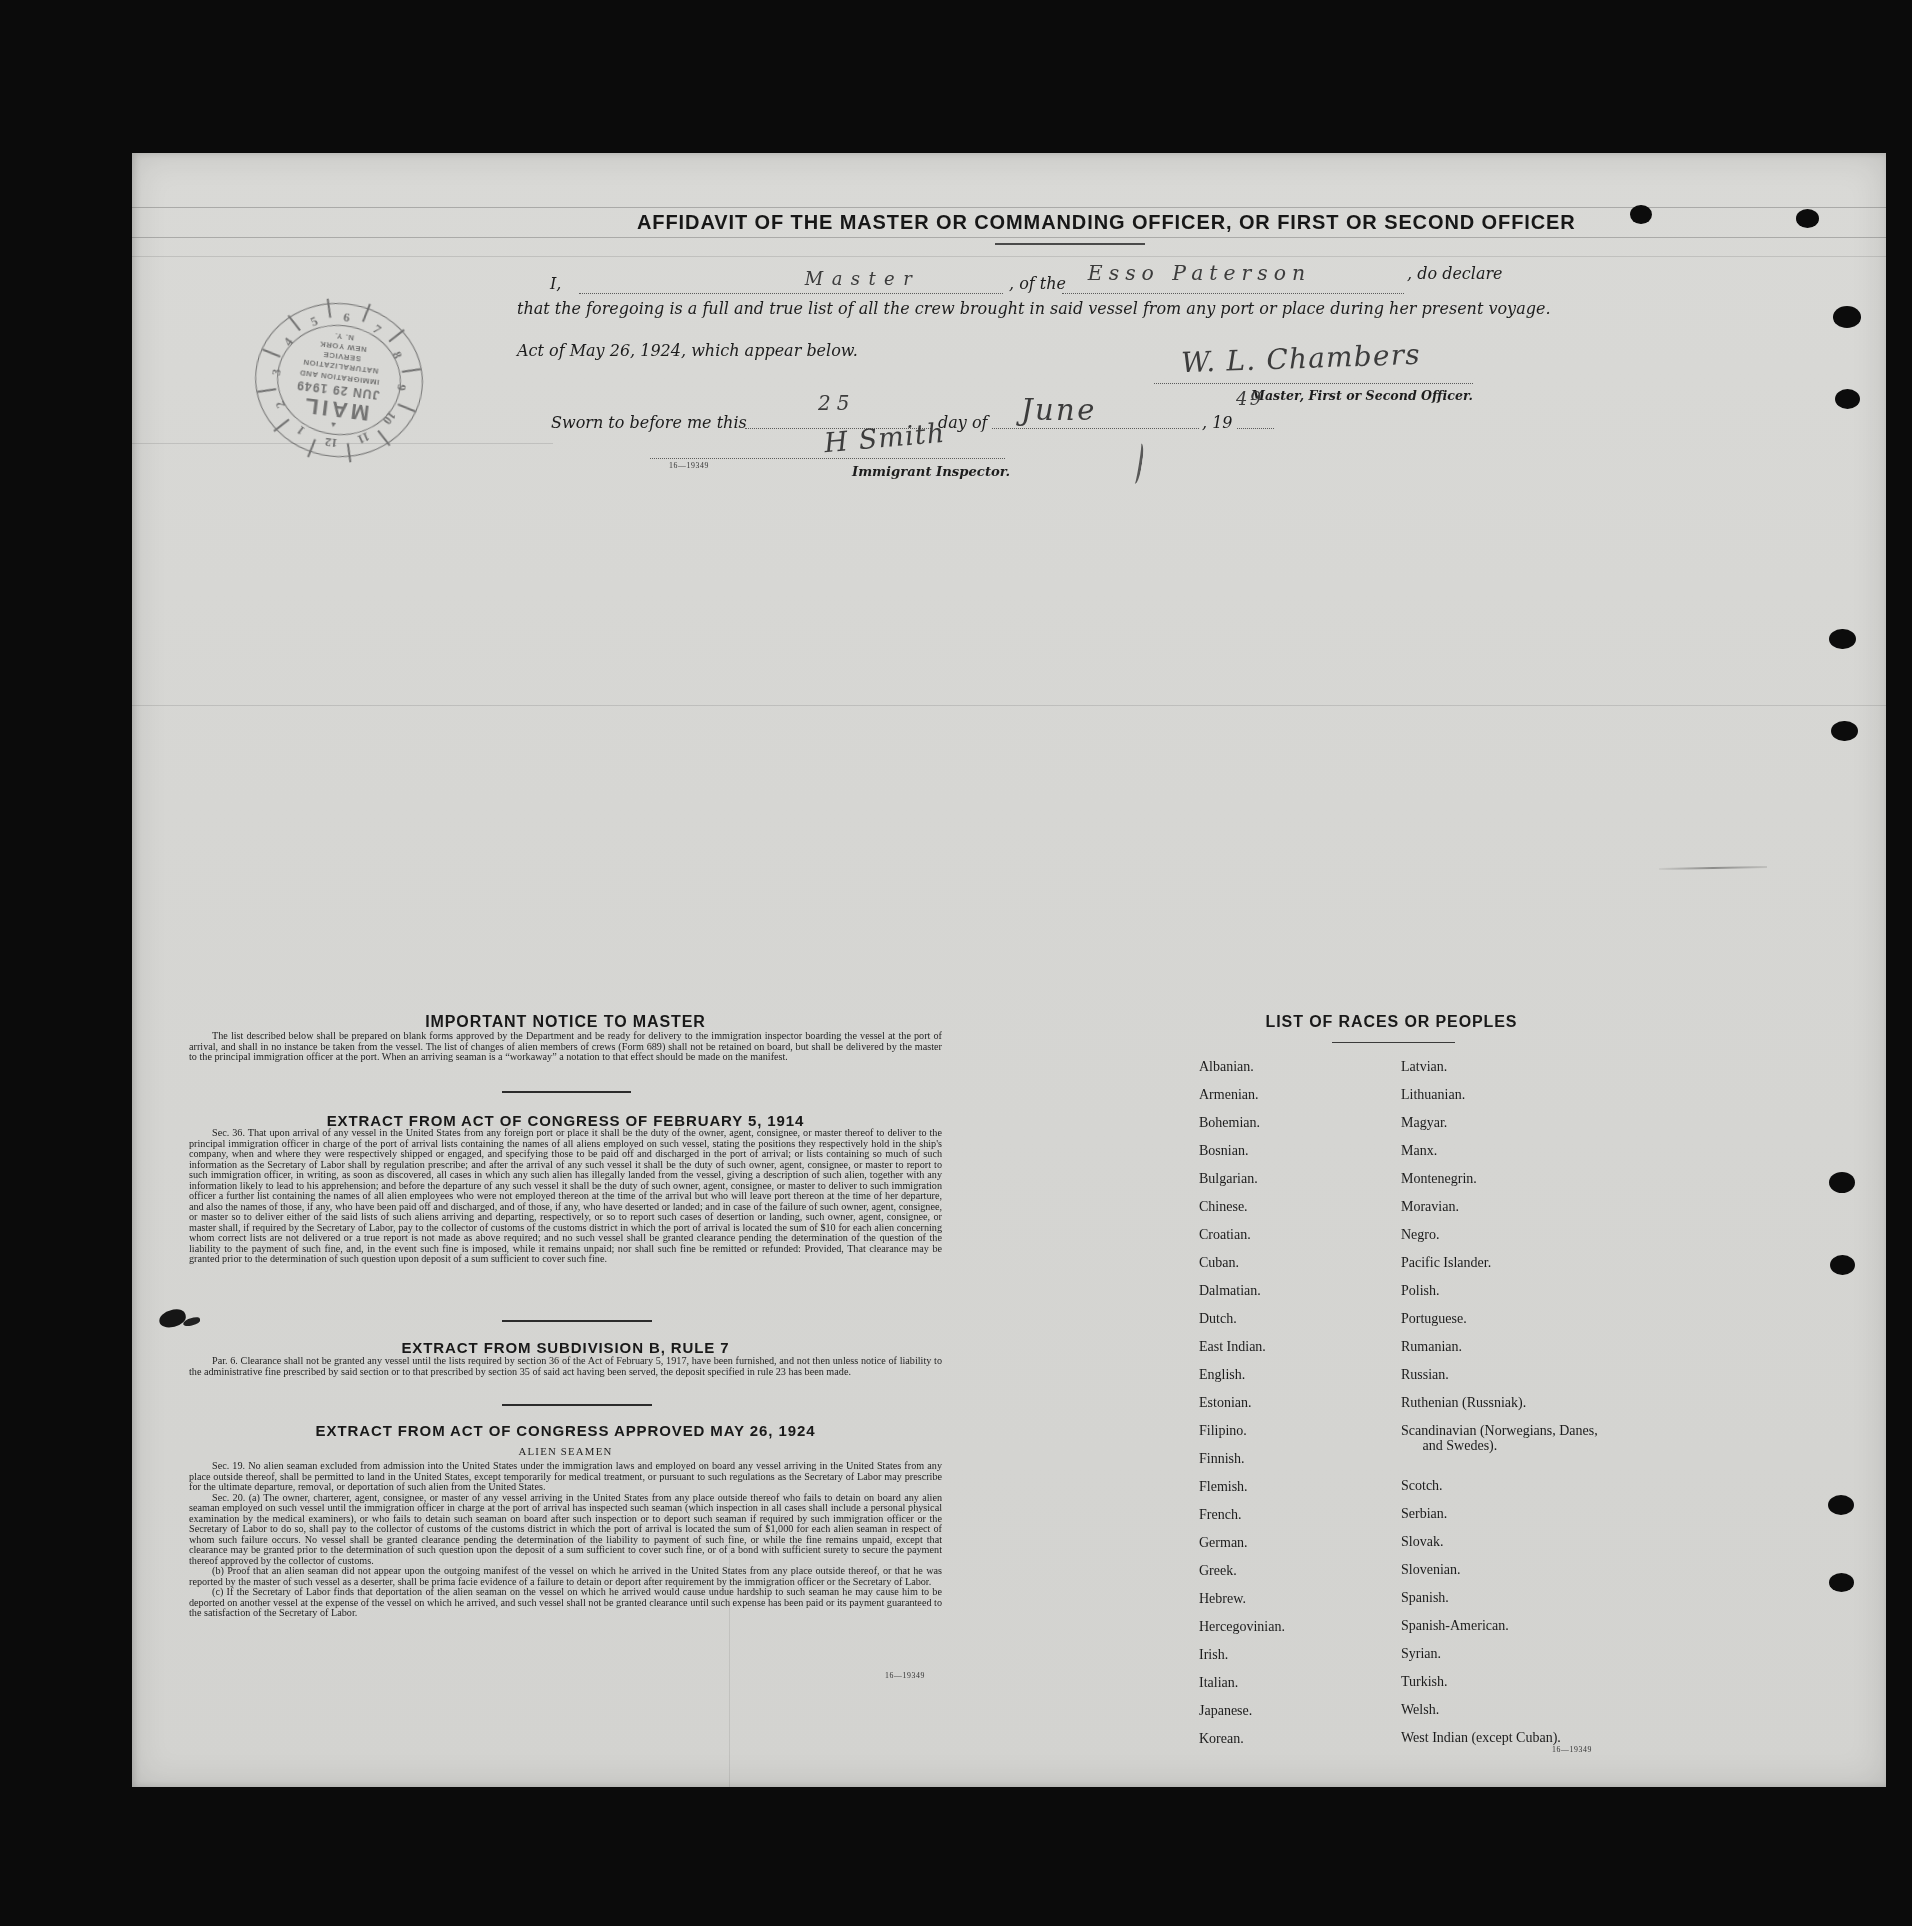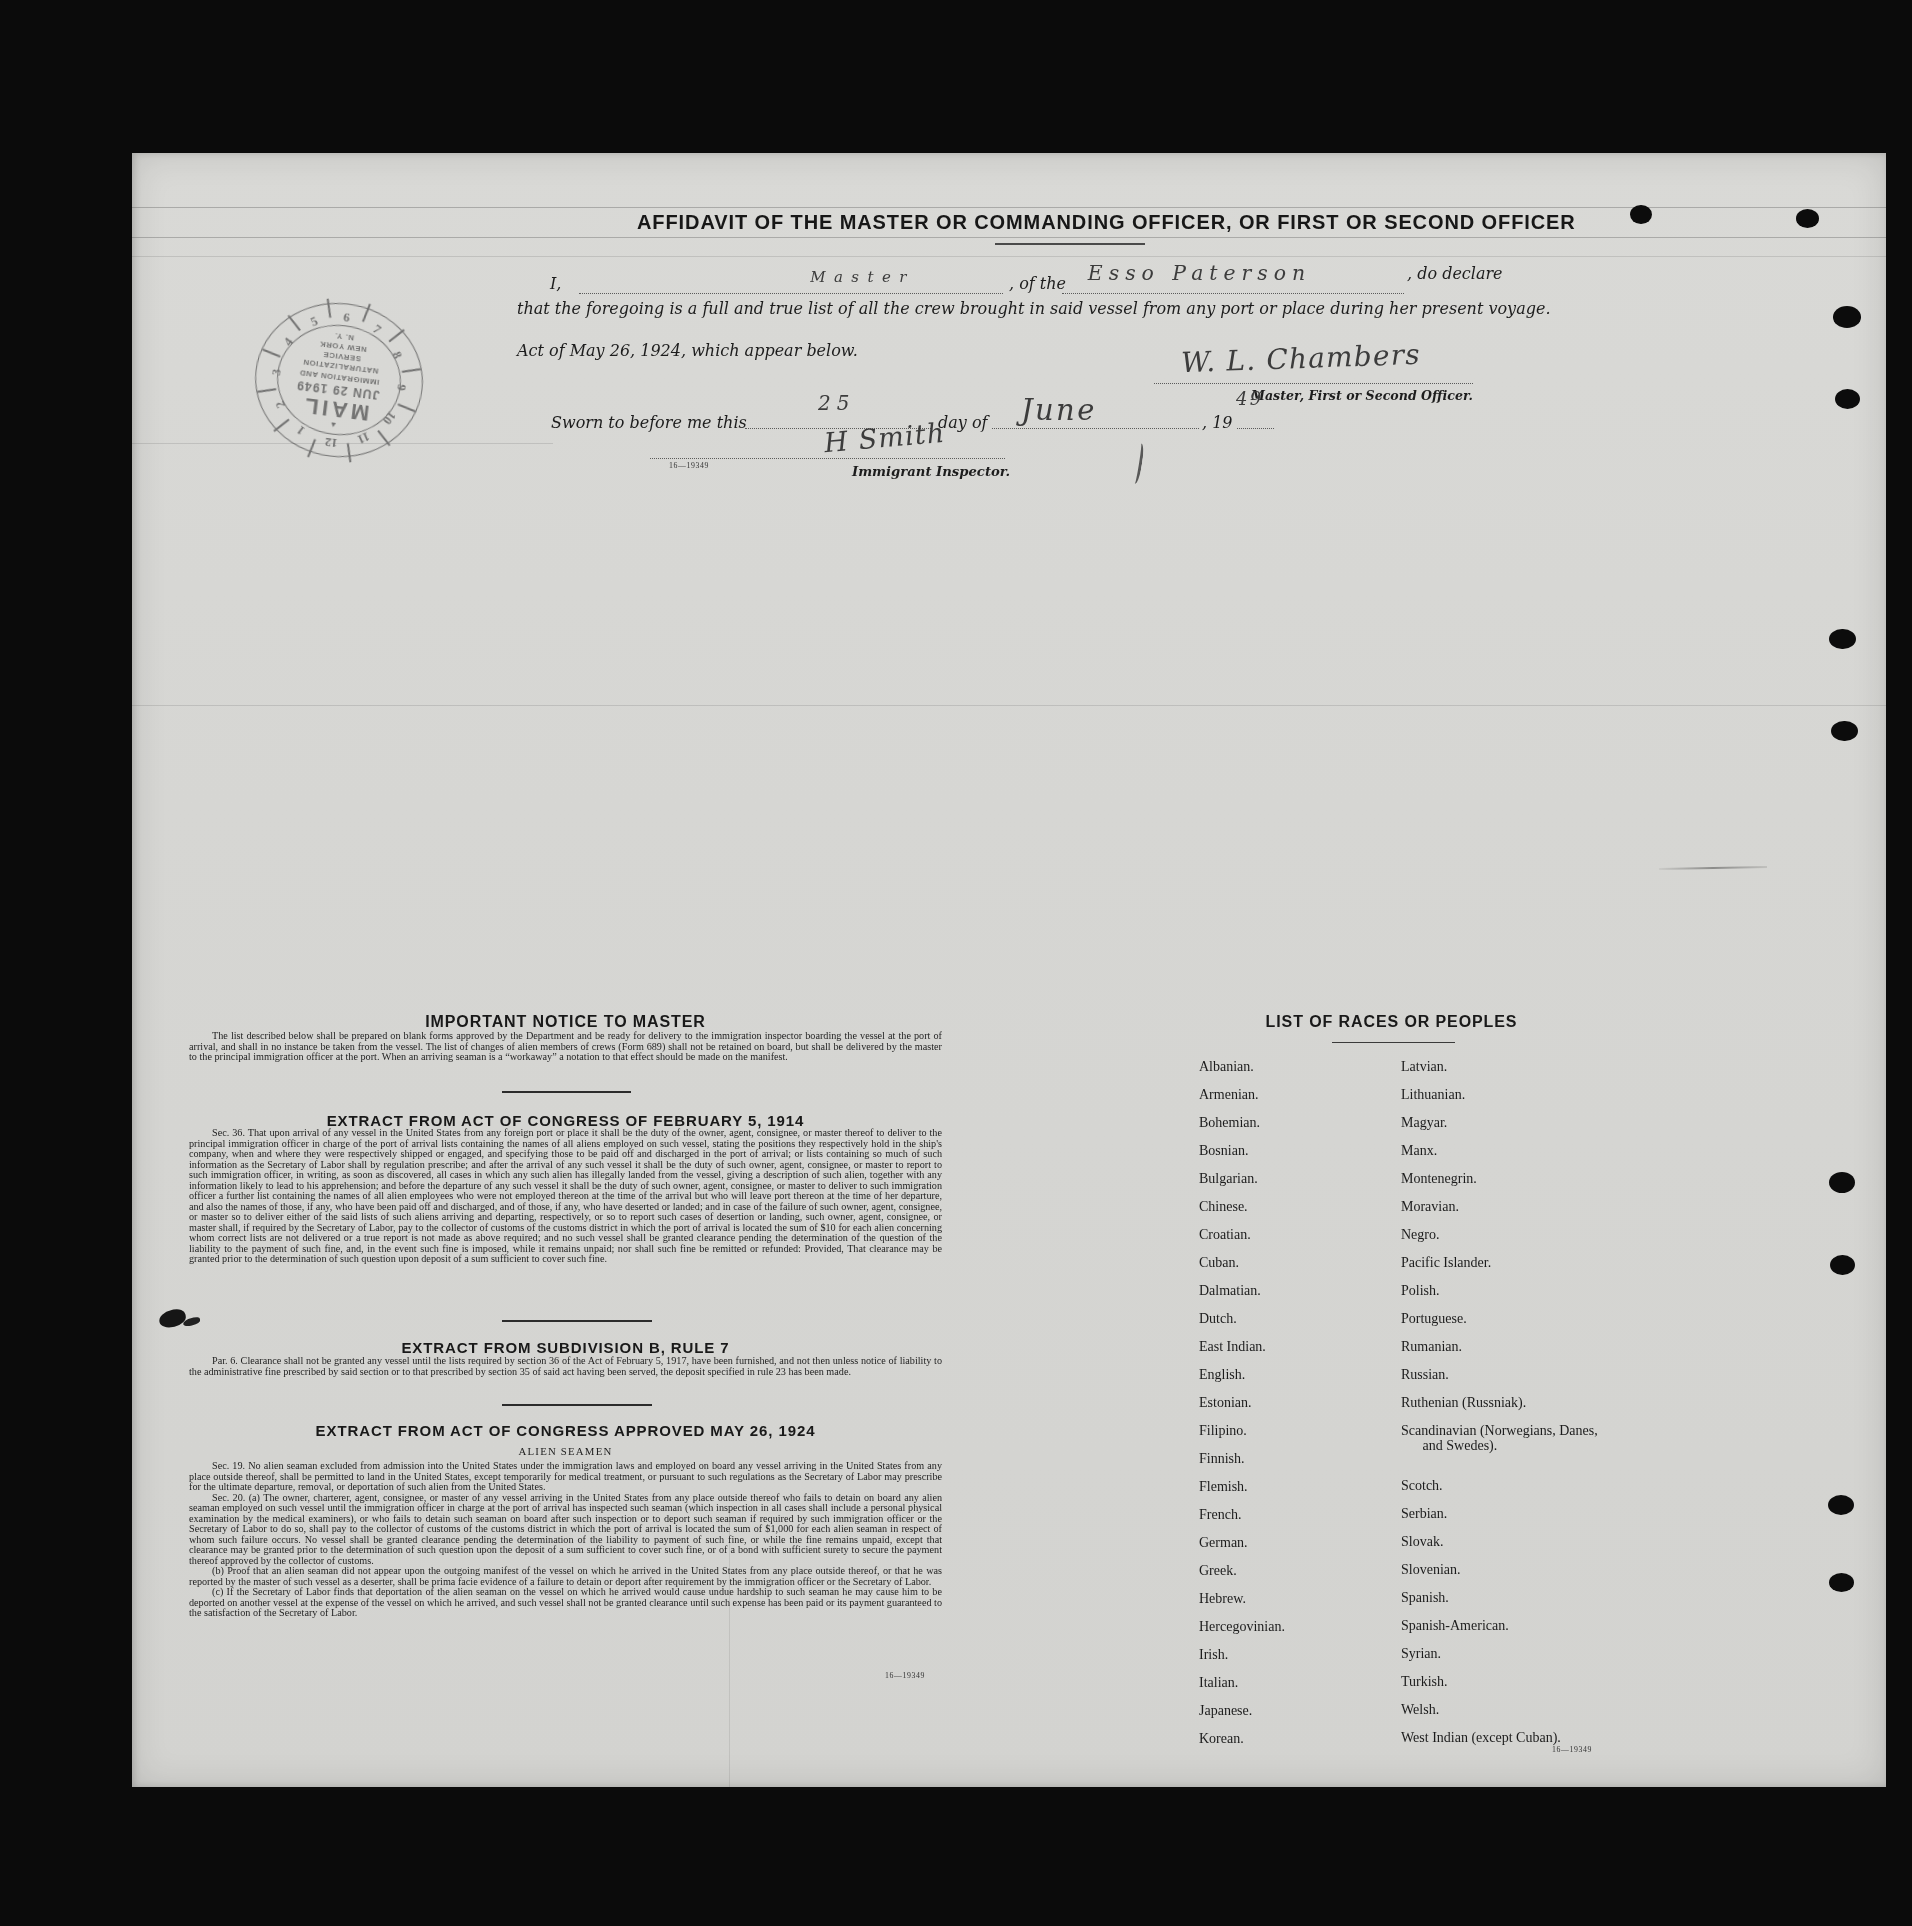--- a/index.html
+++ b/index.html
@@ -80,21 +80,21 @@
     <div class="faint lighter" style="top:103px;"></div>
     <div class="faint lighter" style="top:290px;width:421px;"></div>
     <div class="faint lighter" style="top:552px;"></div>
     <div class="vcrease" style="left:597px;top:1353px;height:281px;"></div>
 
     <div class="doc-title">AFFIDAVIT OF THE MASTER OR COMMANDING OFFICER, OR FIRST OR SECOND OFFICER</div>
     <div class="title-dash"></div>
 
     <span class="frm" style="left:418px;top:121px;">I,</span>
     <div class="blank" style="left:447px;top:120px;width:424px;height:20.4px;"></div>
-    <span class="hw" style="left:601px;top:115px;width:259px;text-align:center;font-size:15px;letter-spacing:8.4px;">Master</span>
+    <span class="hw" style="left:601px;top:115px;width:259px;text-align:center;font-size:18px;letter-spacing:8.4px;">Master</span>
     <span class="frm" style="left:877px;top:121px;">, of the</span>
     <div class="blank" style="left:930px;top:120px;width:342px;height:20.4px;"></div>
     <span class="hw" style="left:935px;top:108px;width:265px;text-align:center;font-size:20.4px;letter-spacing:6px;">Esso Paterson</span>
     <span class="frm" style="left:1275px;top:111px;">, do declare</span>
 
     <span class="frm" style="left:385px;top:146px;">that the foregoing is a full and true list of all the crew brought in said vessel from any port or place during her present voyage.</span>
     <span class="frm" style="left:385px;top:188px;">Act of May 26, 1924, which appear below.</span>
 
     <span class="hw sig" style="left:1049px;top:189px;font-size:28px;transform:rotate(-2deg);">W. L. Chambers</span>
     <div class="blank" style="left:1022px;top:212px;width:319px;height:18px;"></div>

